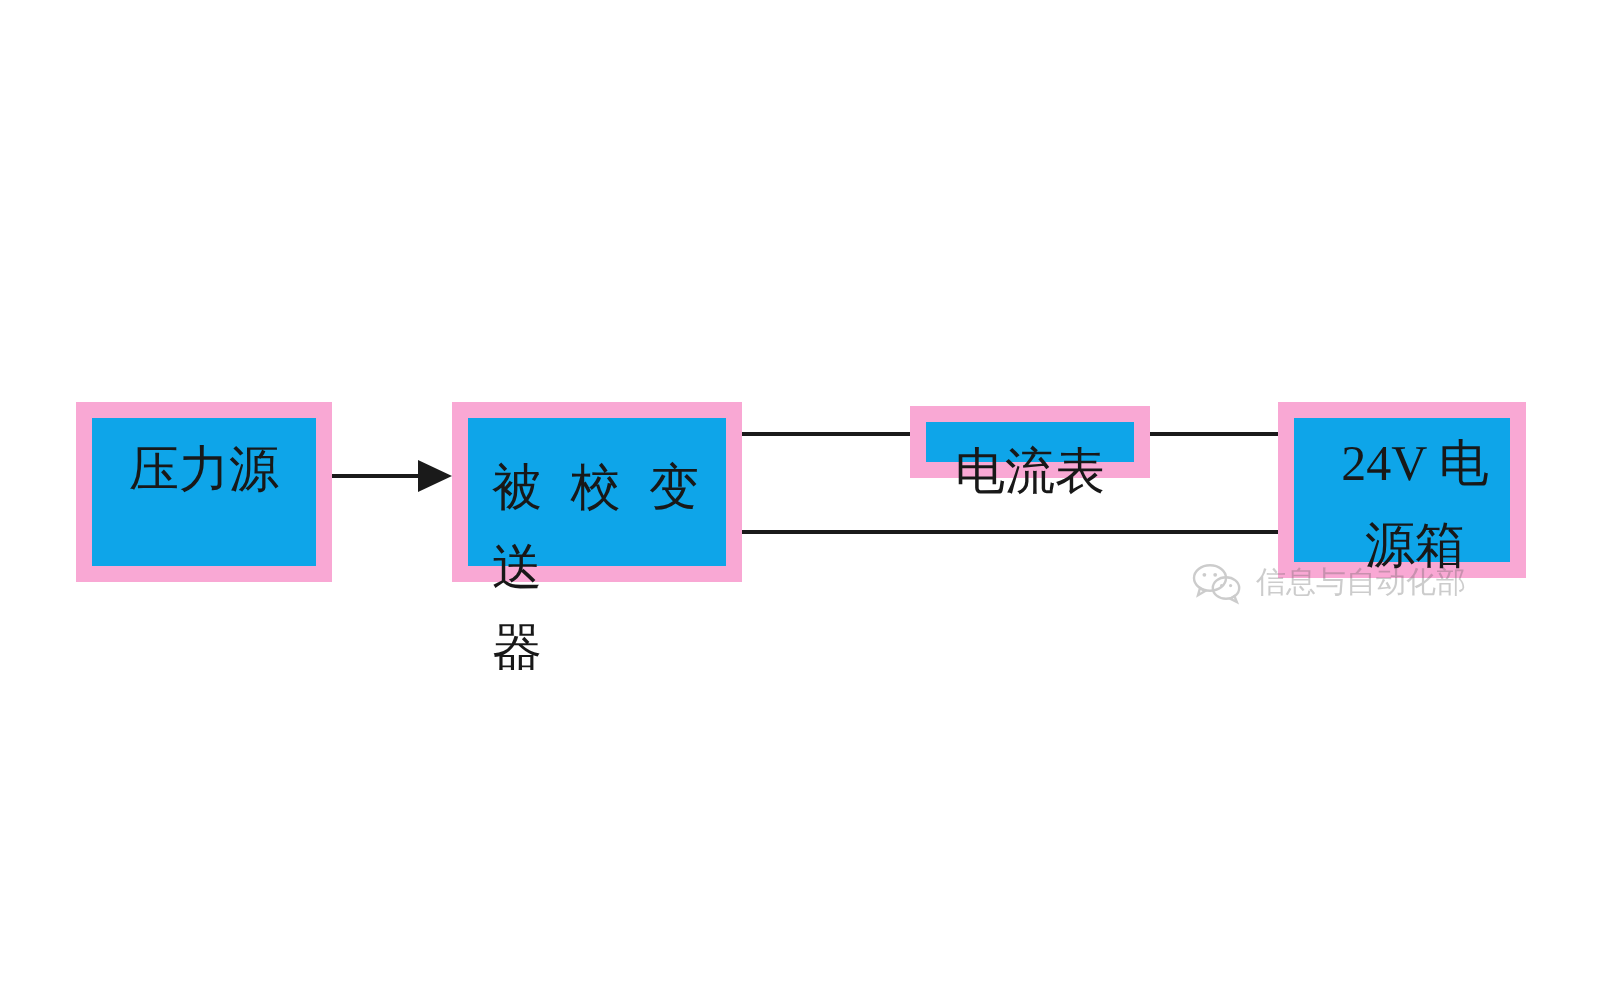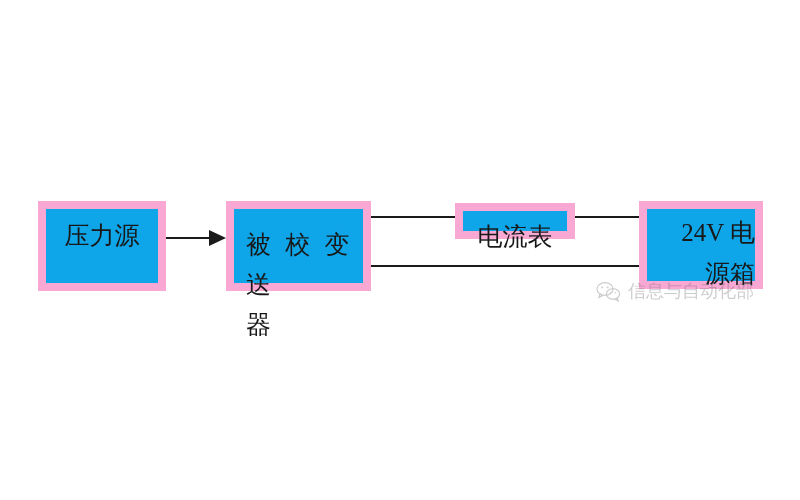--- a/index.html
+++ b/index.html
@@ -58,21 +58,21 @@
   }
 
   
   #box-ammeter { left: 455px; top: 203px; width: 120px; height: 36px; }
   #box-ammeter .block-label { top: 5px; }
 
   
   #box-power-supply { left: 639px; top: 201px; width: 124px; height: 88px; }
   #box-power-supply .block-label {
     top: 3px;
-    text-align: right;
+    text-align: center;
     padding-left: 13px;
     line-height: 41px;
   }
 
   
   .wire {
     position: absolute;
     background: #1a1a1a;
     height: 2px;
     z-index: 1;
@@ -106,22 +106,22 @@
     opacity: 0.30;
     z-index: 5;
     pointer-events: none;
   }
   #watermark-logo {
     width: 26px;
     height: 22px;
     flex: 0 0 auto;
   }
   #watermark-text {
-    font-family: Liberation Mono, monospace;
-    font-size: 18px;
+    font-family: Liberation Serif, serif;
+    font-size: 15px;
     line-height: 22px;
     color: #5a5a5a;
     white-space: nowrap;
     letter-spacing: 0px;
   }
 </style>
 </head>
 <body>
 
 <div id="canvas">

